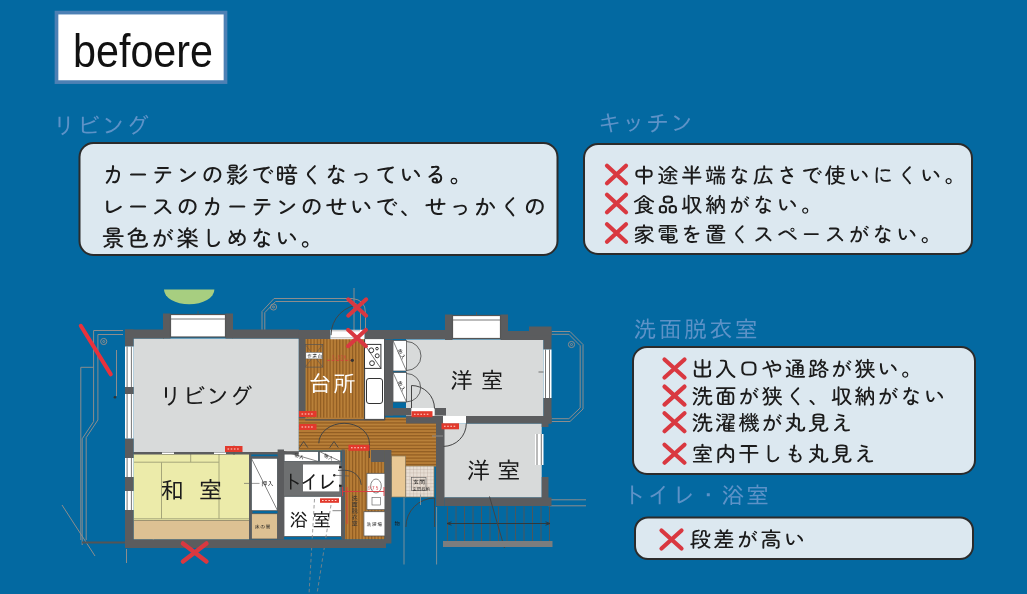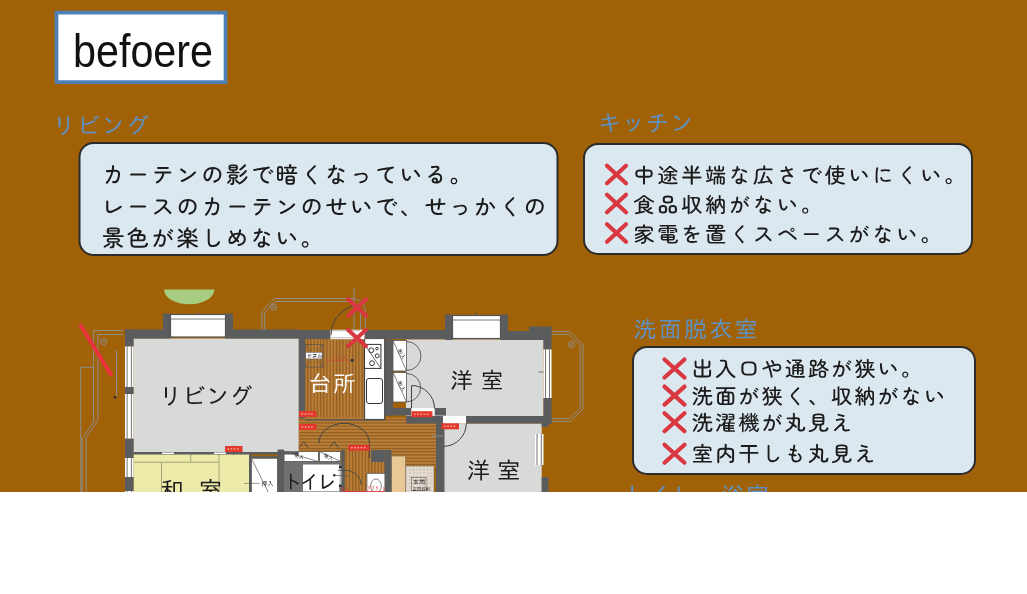--- a/index.html
+++ b/index.html
@@ -1,15 +1,15 @@
 <!DOCTYPE html>
 <html><head><meta charset="utf-8"><style>
 html,body{margin:0;padding:0;background:#fff;}
 #page svg{position:absolute;top:0;left:0;}
-#page{position:relative;width:1027px;height:492px;background:#a16207;overflow:hidden;font-family:"Liberation Sans",sans-serif;}
+#page{position:relative;width:1027px;height:594px;background:#0369a1;overflow:hidden;font-family:"Liberation Sans",sans-serif;}
 </style></head><body>
 <div id="page">
 <svg width="1027" height="594" viewBox="0 0 1027 594">
 <defs>
 <pattern id="woodv" width="3.2" height="40" patternUnits="userSpaceOnUse">
           <rect width="3.2" height="40" fill="#b1752f"></rect>
           <rect width="1" height="40" fill="#8f5c22"></rect>
           <rect x="1.9" width="0.7" height="40" fill="#c08a41"></rect>
         </pattern>
 <pattern id="woodh" width="40" height="3.2" patternUnits="userSpaceOnUse">

